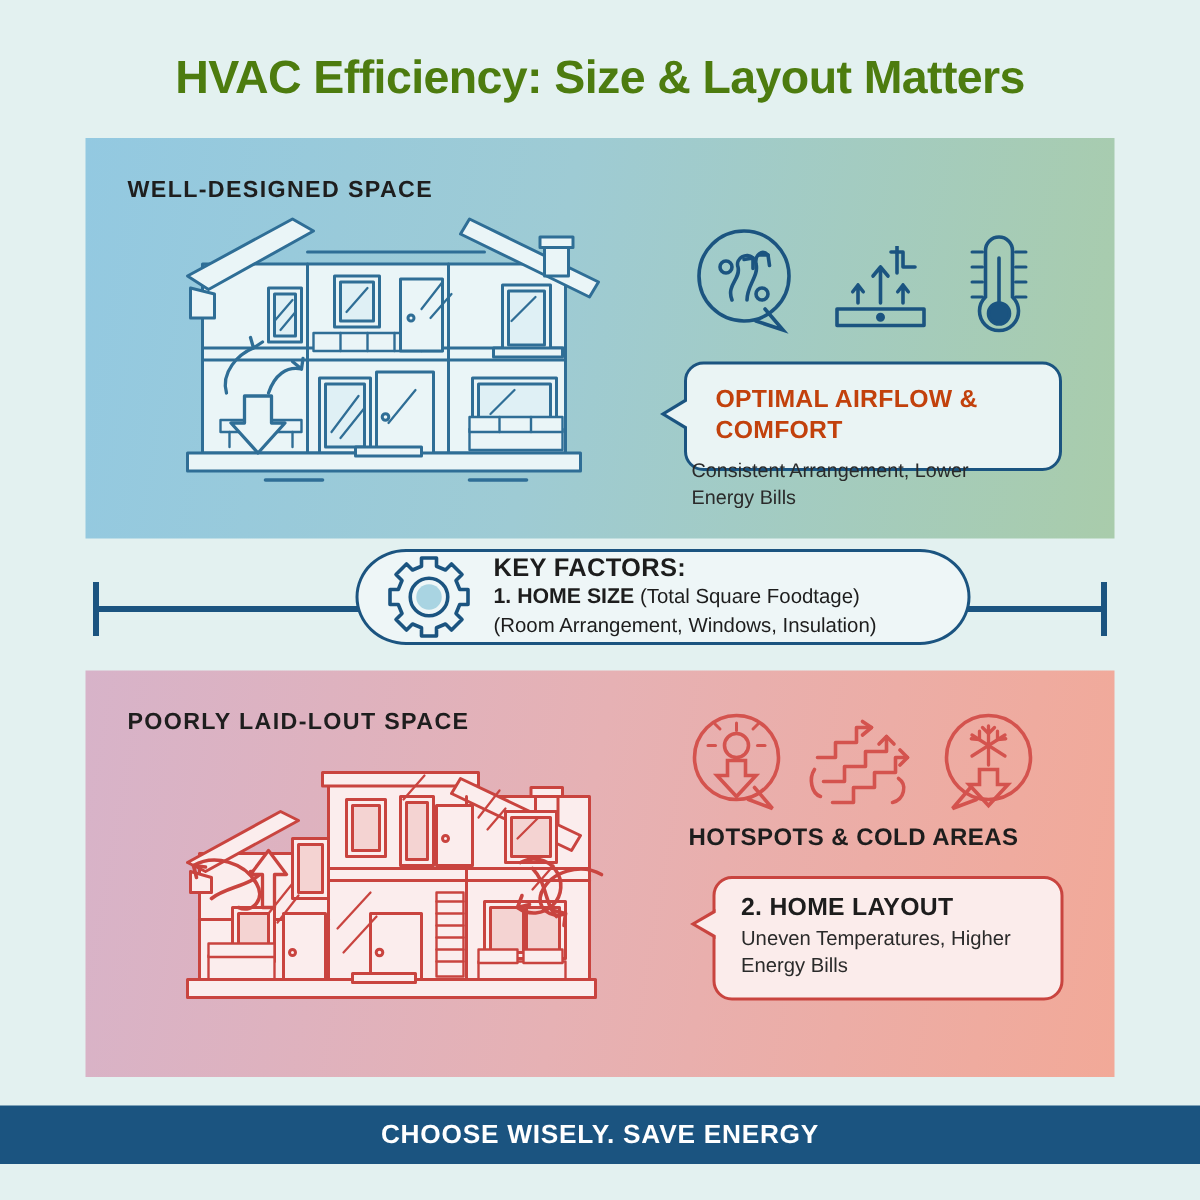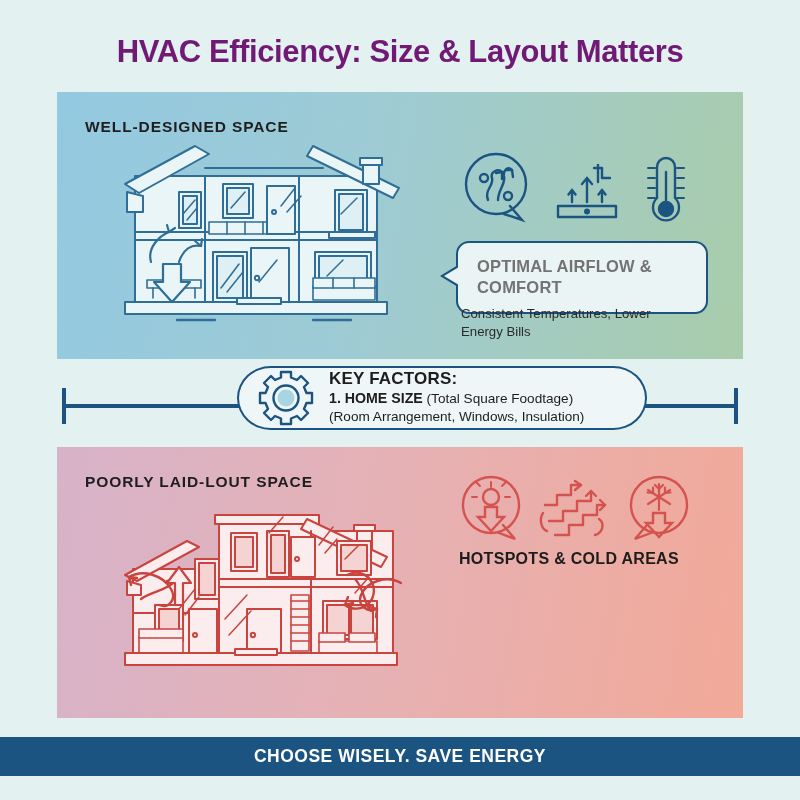--- a/index.html
+++ b/index.html
@@ -23,21 +23,21 @@
 
   
   .title {
     position: absolute;
     top: 34px;
     left: 0;
     width: 800px;
     text-align: center;
     font-size: 31px;
     font-weight: bold;
-    color: #701a75;
+    color: #4d7c0f;
     letter-spacing: -0.4px;
   }
 
   
   .panel {
     position: absolute;
     left: 57px;
     width: 686px;
     overflow: hidden;
   }
@@ -130,21 +130,21 @@
     left: -13px; top: 22px;
     width: 0; height: 0;
     border-top: 8px solid transparent;
     border-bottom: 8px solid transparent;
     border-right: 14px solid #fbeceb;
   }
 
   .callout-heading {
     font-size: 16.5px;
     font-weight: bold;
-    color: #737373;
+    color: #c2410c;
     line-height: 1.28;
     letter-spacing: 0.2px;
   }
   .callout-heading-bottom {
     font-size: 16.5px;
     font-weight: bold;
     color: #1d1d1d;
     letter-spacing: 0.2px;
   }
   .callout-sub-bottom {
@@ -389,21 +389,21 @@
         </g>
       </svg>
     </div>
 
     <div class="callout callout-top">
       <span class="callout-tail"></span>
       <span class="callout-tail-inner"></span>
       <div class="callout-heading">OPTIMAL AIRFLOW &amp; COMFORT</div>
     </div>
 
-    <div class="callout-subtext">Consistent Temperatures, Lower Energy Bills</div>
+    <div class="callout-subtext">Consistent Arrangement, Lower Energy Bills</div>
   </div>
 
   <div class="connector connector-left"></div>
   <div class="connector connector-right"></div>
   <div class="connector-cap cap-left"></div>
   <div class="connector-cap cap-right"></div>
 
   <div class="key-box">
     <svg width="58" height="58" viewBox="0 0 58 58">
       <g fill="none" stroke="#1b5480" stroke-width="2.4" stroke-linejoin="round">
@@ -564,19 +564,25 @@
             <path d="M30 20 l-5.5 -0.5 M30 20 l0 -5.5"></path>
             <path d="M42 20 l5.5 -0.5 M42 20 l0 -5.5"></path>
           </g>
           <path d="M30 40 h12 v10 h7 l-13 14 l-13 -14 h7 z"></path>
         </g>
       </svg>
     </div>
 
     <div class="cluster-label">HOTSPOTS &amp; COLD AREAS</div>
 
+    <div class="callout callout-bottom">
+      <span class="callout-tail"></span>
+      <span class="callout-tail-inner"></span>
+      <div class="callout-heading-bottom">2. HOME LAYOUT</div>
+      <div class="callout-sub-bottom">Uneven Temperatures, Higher Energy Bills</div>
+    </div>
   </div>
 
   <div class="banner">
     <span class="banner-text">CHOOSE WISELY. SAVE ENERGY</span>
   </div>
 
 </div>
 
 </body></html>

